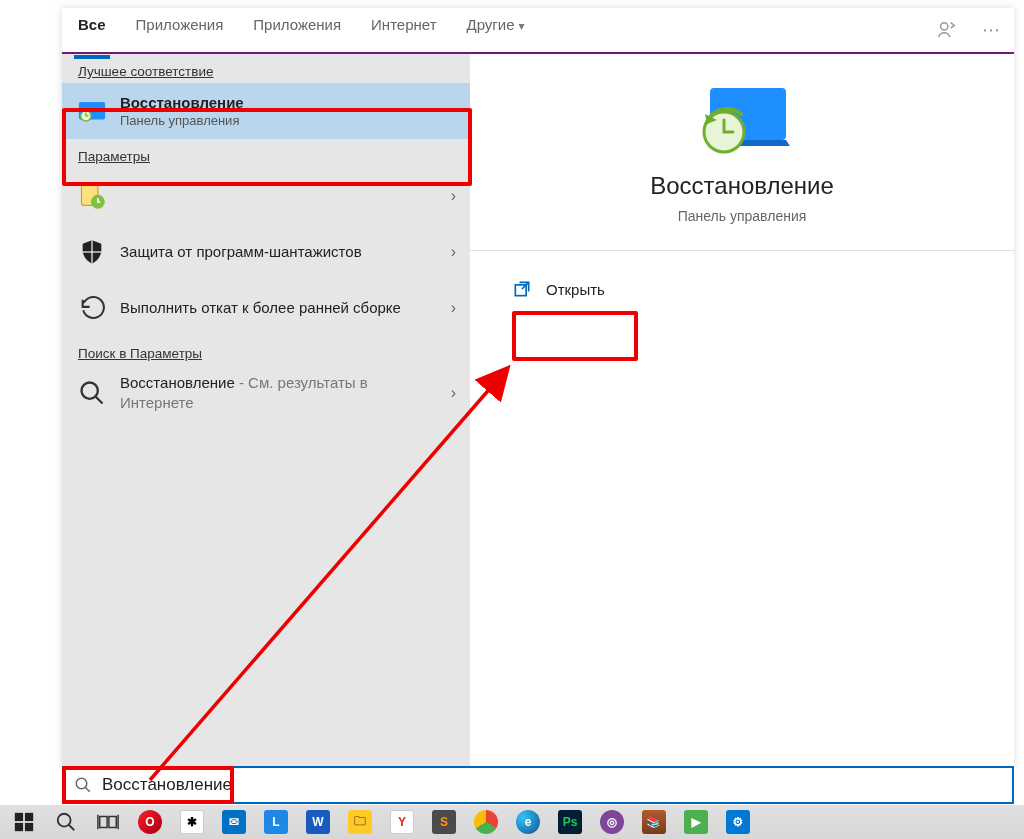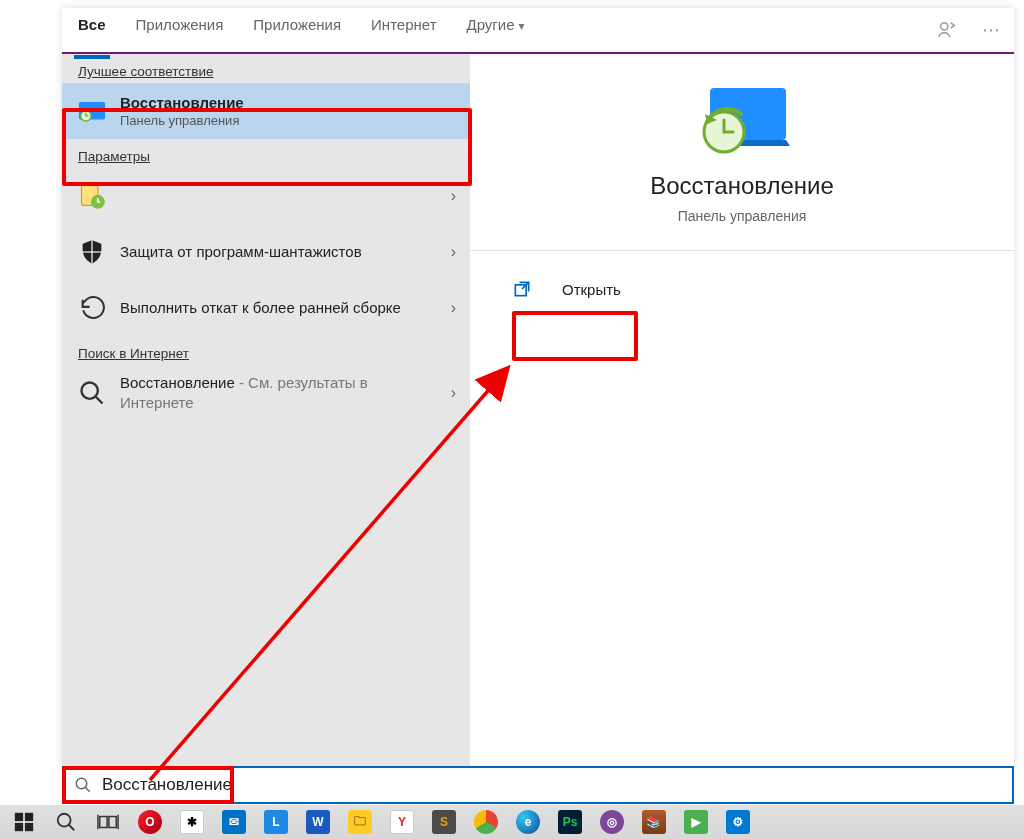--- a/index.html
+++ b/index.html
@@ -80,21 +80,21 @@
     color:#666; font-size:16px;
   }
   .bold { font-weight:700; }
 
   
   .preview-head { text-align:center; padding: 30px 20px 26px; border-bottom:1px solid #e0e0e0;}
   .preview-icon { width:96px; height:70px; margin:0 auto 18px; }
   .preview-title { font-size:24px; color:#222; margin-bottom:8px;}
   .preview-sub   { font-size:14px; color:#666;}
   .open-row {
-    margin: 24px 38px; display:flex; align-items:center; gap:30px; cursor:pointer;
+    margin: 24px 38px; display:flex; align-items:center; gap:14px; cursor:pointer;
     width: fit-content; padding:4px 10px 4px 4px;
   }
   .open-row .oic { width:20px; height:20px; color:#0067c0;}
   .open-row span { font-size:15px; color:#222; }
 
   
   .searchbox {
     position: absolute;
     left: 62px;
     top: 766px;
@@ -207,21 +207,21 @@
               <path d="M4 5v6h6"></path>
               <path d="M4.5 14a9 9 0 1 0 2-8.5L4 8"></path>
             </svg>
         </span>
         <div class="param-title">
           <span>Выполнить откат к более ранней сборке</span>
         </div>
         <span class="chev">›</span>
       </div>
 
-      <div class="section-label">Поиск в Интернет</div>
+      <div class="section-label">Поиск в Параметры</div>
 
       <div class="param">
         <span class="param-icon">
           <svg viewBox="0 0 24 24" fill="none" stroke="#333" stroke-width="2">
               <circle cx="10" cy="10" r="7"></circle>
               <path d="M21 21l-6-6"></path>
             </svg>
         </span>
         <div class="param-title">
           <span>Восстановление</span><span style="color:#777"> - См. результаты в Интернете</span>

